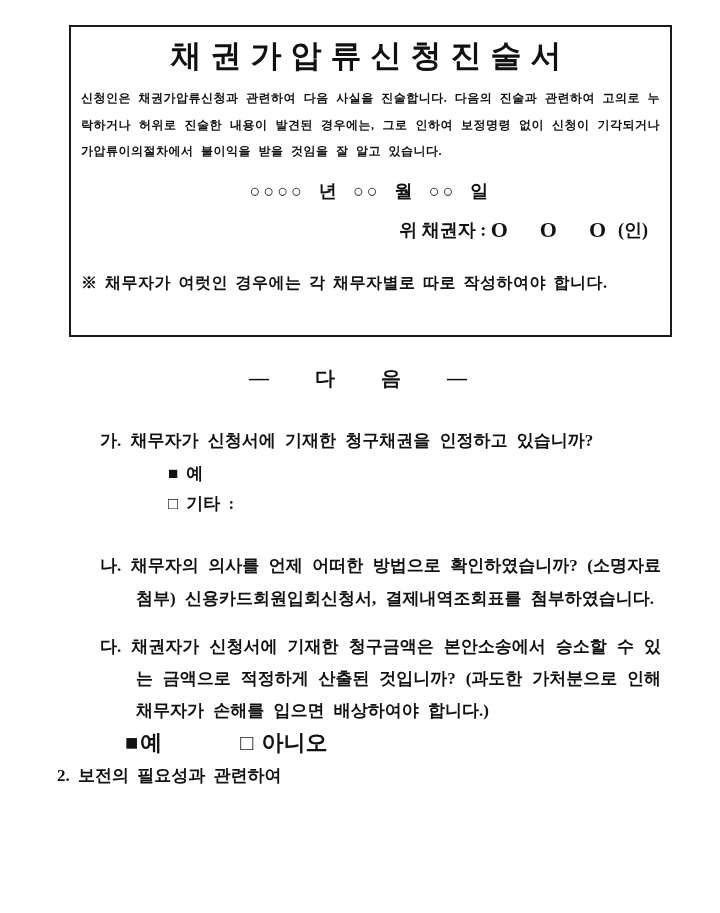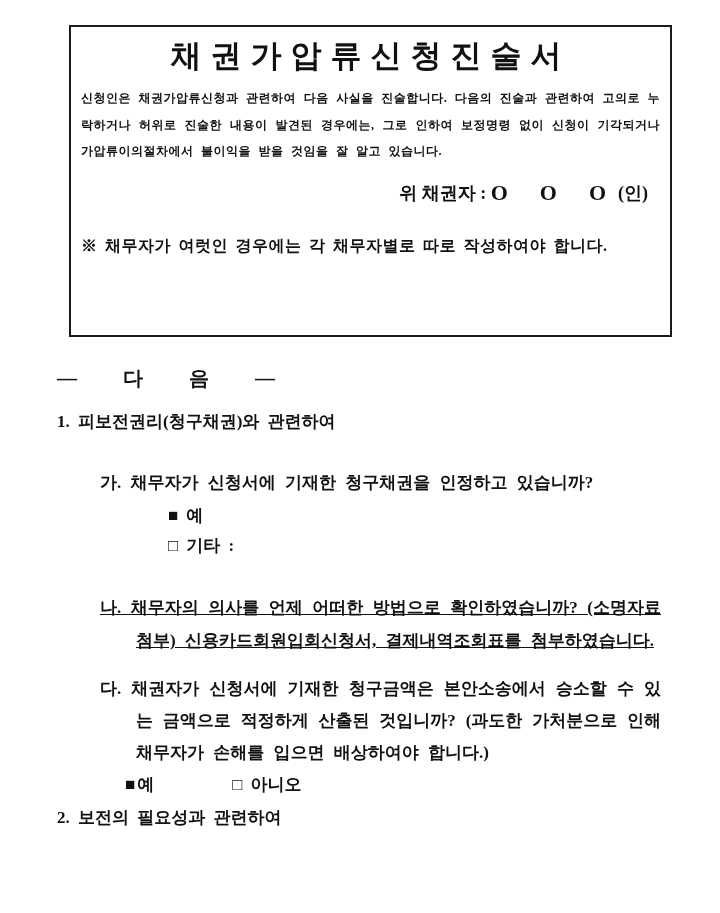--- a/index.html
+++ b/index.html
@@ -70,75 +70,76 @@
     word-spacing: 3px;
   }
 
   
   .content {
     position: absolute; left: 57px; top: 337px;
     width: 604px;
   }
   .daum-heading {
     margin-top: 28px;
+    text-align: center;
     font-size: 20px;
     line-height: 26px;
     letter-spacing: 2px;
   }
   .section-title {
     margin-top: 20px;
     font-size: 17px;
     line-height: 22px;
     word-spacing: 4px;
   }
   .item { margin-top: 38px; padding-left: 43px; }
   .hang {
     padding-left: 36px;
     text-indent: -36px;
     font-size: 17px;
     line-height: 24px;
     text-align: justify;
     word-break: break-all;
     word-spacing: 5px;
   }
-  .hang-multi { line-height: 33px; text-decoration: underline; }
+  .hang-multi { line-height: 33px; }
   .item-na { margin-top: 30px; }
   .item-da { margin-top: 16px; }
   .item-da .hang { line-height: 32px; }
   .options { margin-top: 6px; padding-left: 68px; }
   .option { font-size: 17px; line-height: 30px; word-spacing: 4px; }
   .option .cb { margin-right: 8px; }
   .option .arrow { margin: 0 10px; }
-  .options-inline { padding-left: 25px; font-size: 17px; line-height: 32px; }
+  .options-inline { padding-left: 25px; font-size: 22px; line-height: 32px; }
   .options-inline .opt-first { margin-right: 78px; }
   .options-inline .opt-first .cb { margin-right: 2px; }
   .options-inline .cb { margin-right: 8px; }
   .section2-title { margin-top: 6px; font-family: Liberation Serif, serif; }
 </style>
 </head>
 <body>
 
 <div class="page">
 
   <div class="header-box">
     <div class="doc-title">채권가압류신청진술서</div>
 
     <p class="intro-text">신청인은 채권가압류신청과 관련하여 다음 사실을 진술합니다. 다음의 진술과 관련하여 고의로 누락하거나 허위로 진술한 내용이 발견된 경우에는, 그로 인하여 보정명령 없이 신청이 기각되거나 가압류이의절차에서 불이익을 받을 것임을 잘 알고 있습니다.</p>
 
+    <div class="date-line">○○○○ 년 ○○ 월 ○○ 일</div>
 
     <div class="creditor-line"><span>위 채권자 : </span><span class="creditor-name">O    O    O</span><span class="creditor-seal">(인)</span></div>
 
     <div class="note-line">※ 채무자가 여럿인 경우에는 각 채무자별로 따로 작성하여야 합니다.</div>
   </div>
 
   <div class="content">
 
     <div class="daum-heading">—　　다　　음　　—</div>
 
-    <div class="section-title">1. 피보전권리(청구채권)와 관련하여</div>
 
     <div class="item">
       <div class="hang"><span>가. </span><span>채무자가 신청서에 기재한 청구채권을 인정하고 있습니까?</span></div>
 
       <div class="options">
         <div class="option"><span class="cb">■</span><span>예</span></div>
 
 
         <div class="option"><span class="cb">□</span><span>기타 :</span></div>
       </div>

